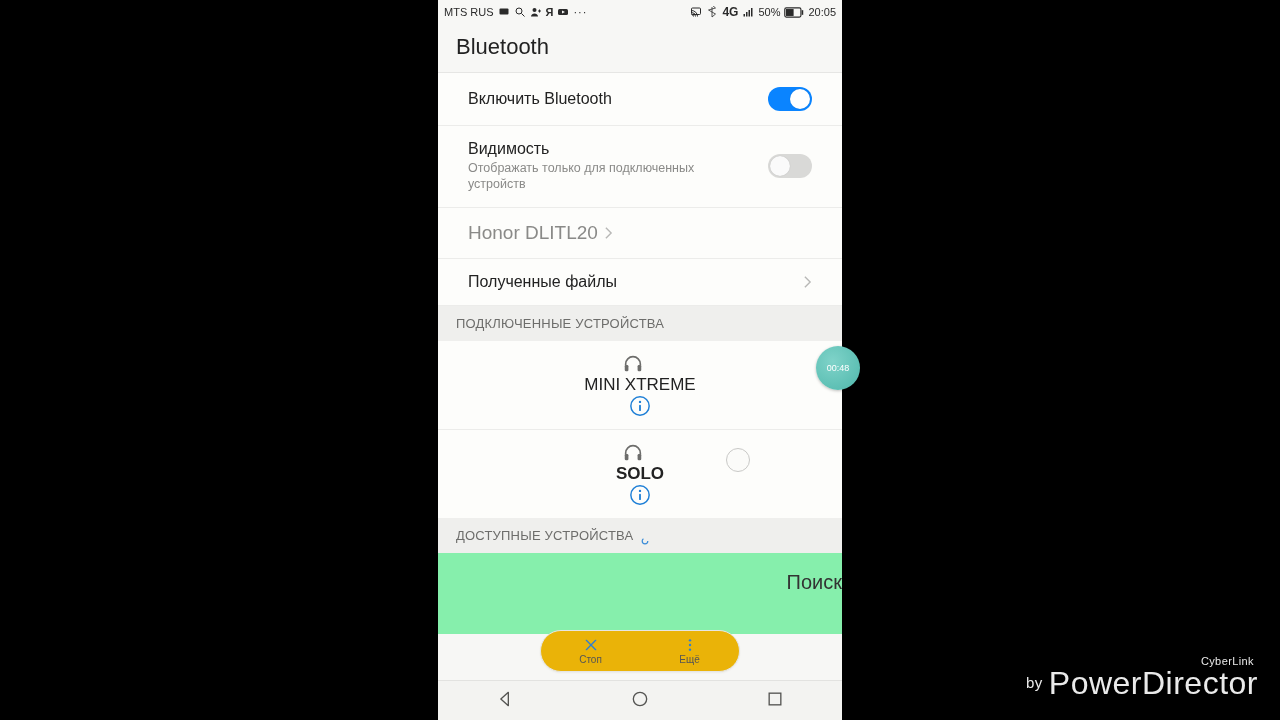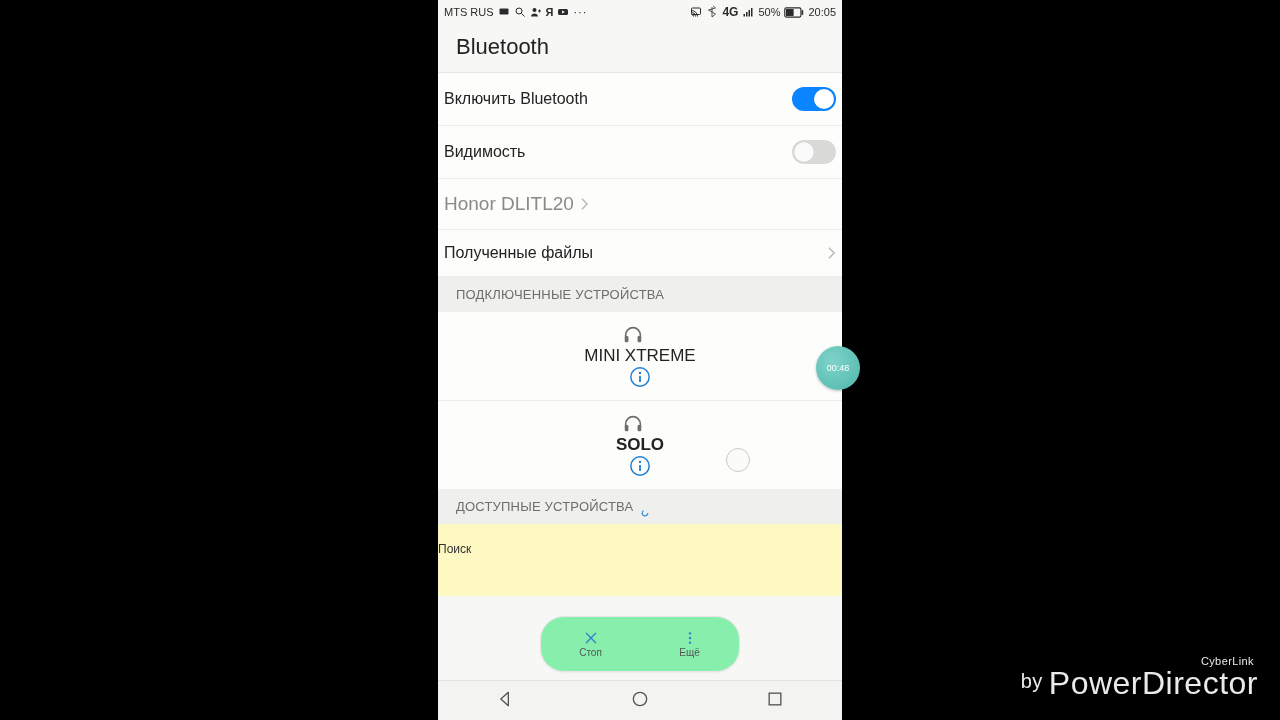--- a/index.html
+++ b/index.html
@@ -31,21 +31,21 @@
   .mini-ico { width:12px; height:12px; fill:#2a2a2a; }
   
   .titlebar {
     padding: 10px 18px 12px;
     border-bottom: 1px solid #e6e6e4;
   }
   .titlebar h1 { font-size: 22px; font-weight: 500; color:#222; }
   
   .row {
     display:flex; align-items:center;
-    padding: 14px 6px;
+    padding: 14px 30px;
     border-bottom: 1px solid #ececea;
     background:#fdfdfb;
   }
   .row .labels { flex:1 1 auto; }
   .row .labels .primary { font-size: 16px; color:#222; }
   .row .labels .secondary { font-size: 12.5px; color:#8a8a88; margin-top:2px; line-height:1.3; max-width: 260px;}
   .row .value { font-size: 19px; color:#8a8a88; }
   .chev { margin-left:6px; }
   .chev svg { width:9px; height:14px; display:block; }
   
@@ -74,28 +74,28 @@
   .devlist .devrow:nth-child(2){ border-top:1px solid #ececea;font-weight:bold; }
   .devrow .icon { width:28px; display:flex; justify-content:center; margin-right:14px;}
   .devrow .name { flex:1; font-size:17px; color:#222; }
   .info-btn { width:22px; height:22px; }
   .info-btn svg{ width:22px; height:22px; display:block;}
   .scan-spinner {
     display:inline-block; vertical-align:middle;
     margin-left:4px; width:6px; height:6px;
   }
   
-  .searching { text-align:left; font-size:12px; color:#333; padding:18px 0 40px; background:#fef9c3;}
+  .searching { text-align:right; font-size:20px; color:#333; padding:18px 0 40px; background:#86efac;}
   
   .pill {
     position:absolute; left:50%; transform:translateX(-50%);
     bottom:48px;
-    background:#86efac; border:1px solid #e6e6e4;
+    background:#eab308; border:1px solid #e6e6e4;
     border-radius:24px;
-    width:200px; height:56px;
+    width:200px; height:42px;
     display:flex;
     box-shadow:0 1px 2px rgba(0,0,0,.05);
   }
   .pill .btn { flex:1; display:flex; flex-direction:column; align-items:center; justify-content:center; gap:1px; font-size:10px; color:#555;}
   .pill .btn svg { width:16px; height:16px; }
   
   .navbar {
     position:absolute; left:0; right:0; bottom:0; height:40px;
     background:#f3f3f1; border-top:1px solid #e2e2e0;
     display:flex; align-items:center; justify-content:space-around;
@@ -120,21 +120,21 @@
     border:1.5px solid #c9c9c7; background:#fbfbf9;
   }
   
   .watermark{
     position:absolute; right:22px; bottom:18px;
     color:#eaeaea; text-align:right;
     font-weight:300;
   }
   .watermark .line1{ font-size:11px; letter-spacing:.4px; margin-bottom:-2px; padding-right:4px;}
   .watermark .line2{ font-size:32px; letter-spacing:.5px; }
-  .watermark .by{ font-size:20px; margin-right:6px; vertical-align:6px; font-weight:300;}
+  .watermark .by{ font-size:15px; margin-right:6px; vertical-align:6px; font-weight:300;}
 </style>
 </head>
 <body>
 
 <div class="phone">
 
   <div class="statusbar">
     <div class="left">
       <span>MTS RUS</span>
       <svg class="mini-ico" viewBox="0 0 24 24">
@@ -190,20 +190,21 @@
         <div class="primary">Включить Bluetooth</div>
       </div>
     <div class="toggle on">
         <div class="knob"></div>
       </div>
   </div>
 
   <div class="row">
     <div class="labels">
       <div class="primary">Видимость</div>
+      <div class="secondary">Отображать только для подключенных устройств</div>
     </div>
     <div class="toggle off">
         <div class="knob"></div>
       </div>
   </div>
 
   <div class="row">
     <div class="value">Honor DLITL20</div>
     <span class="chev">
         <svg viewBox="0 0 10 16">

